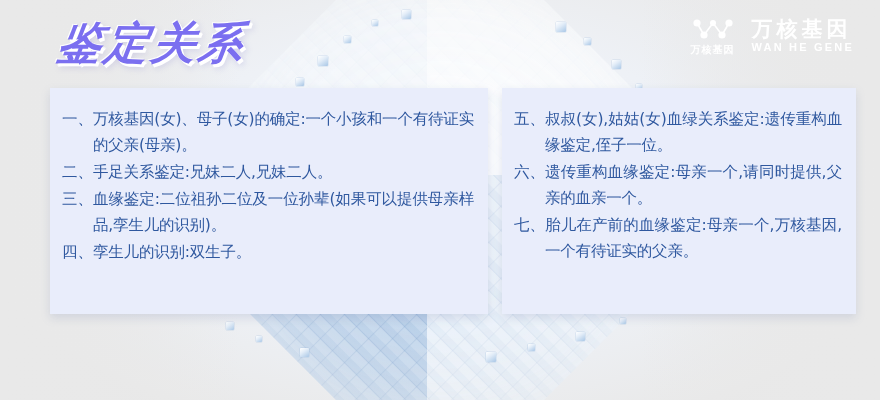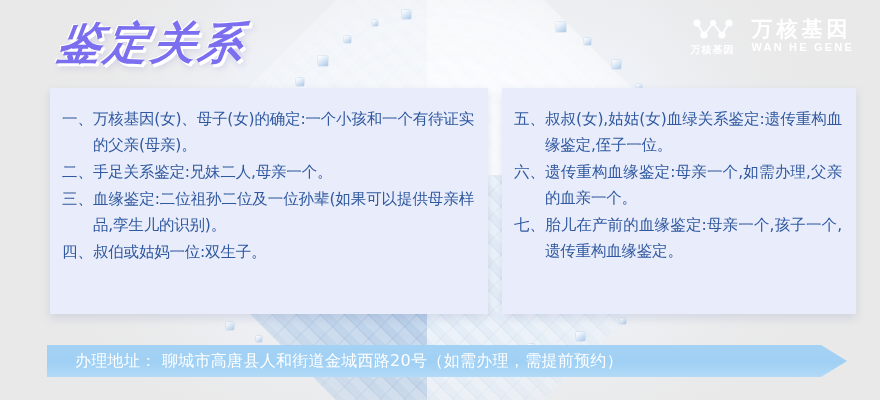--- a/index.html
+++ b/index.html
@@ -271,51 +271,46 @@
   <div class="panels">
 
     <div class="panel panel-left">
       <ul class="item-list">
         <li class="item">
           <span class="item-num">一、</span>
           <span class="item-text">万核基因(女)、母子(女)的确定:一个小孩和一个有待证实的父亲(母亲)。</span>
         </li>
         <li class="item">
           <span class="item-num">二、</span>
-          <span class="item-text">手足关系鉴定:兄妹二人,母亲一个。</span>
+          <span class="item-text">手足关系鉴定:兄妹二人,兄妹二人。</span>
         </li>
         <li class="item">
           <span class="item-num">三、</span>
           <span class="item-text">血缘鉴定:二位祖孙二位及一位孙辈(如果可以提供母亲样品,孪生儿的识别)。</span>
         </li>
         <li class="item">
           <span class="item-num">四、</span>
-          <span class="item-text">叔伯或姑妈一位:双生子。</span>
+          <span class="item-text">孪生儿的识别:双生子。</span>
         </li>
       </ul>
     </div>
 
     <div class="panel panel-right">
       <ul class="item-list">
         <li class="item">
           <span class="item-num">五、</span>
           <span class="item-text">叔叔(女),姑姑(女)血绿关系鉴定:遗传重构血缘鉴定,侄子一位。</span>
         </li>
         <li class="item">
           <span class="item-num">六、</span>
-          <span class="item-text">遗传重构血缘鉴定:母亲一个,如需办理,父亲的血亲一个。</span>
+          <span class="item-text">遗传重构血缘鉴定:母亲一个,请同时提供,父亲的血亲一个。</span>
         </li>
         <li class="item">
           <span class="item-num">七、</span>
-          <span class="item-text">胎儿在产前的血缘鉴定:母亲一个,孩子一个,遗传重构血缘鉴定。</span>
+          <span class="item-text">胎儿在产前的血缘鉴定:母亲一个,万核基因,一个有待证实的父亲。</span>
         </li>
       </ul>
     </div>
 
   </div>
 
-  <div class="address-ribbon">
-    <div class="ribbon-body">
-      <span class="ribbon-text">办理地址： 聊城市高唐县人和街道金城西路20号（如需办理，需提前预约）</span>
-    </div>
-  </div>
 
 </div>
 
 </body></html>

